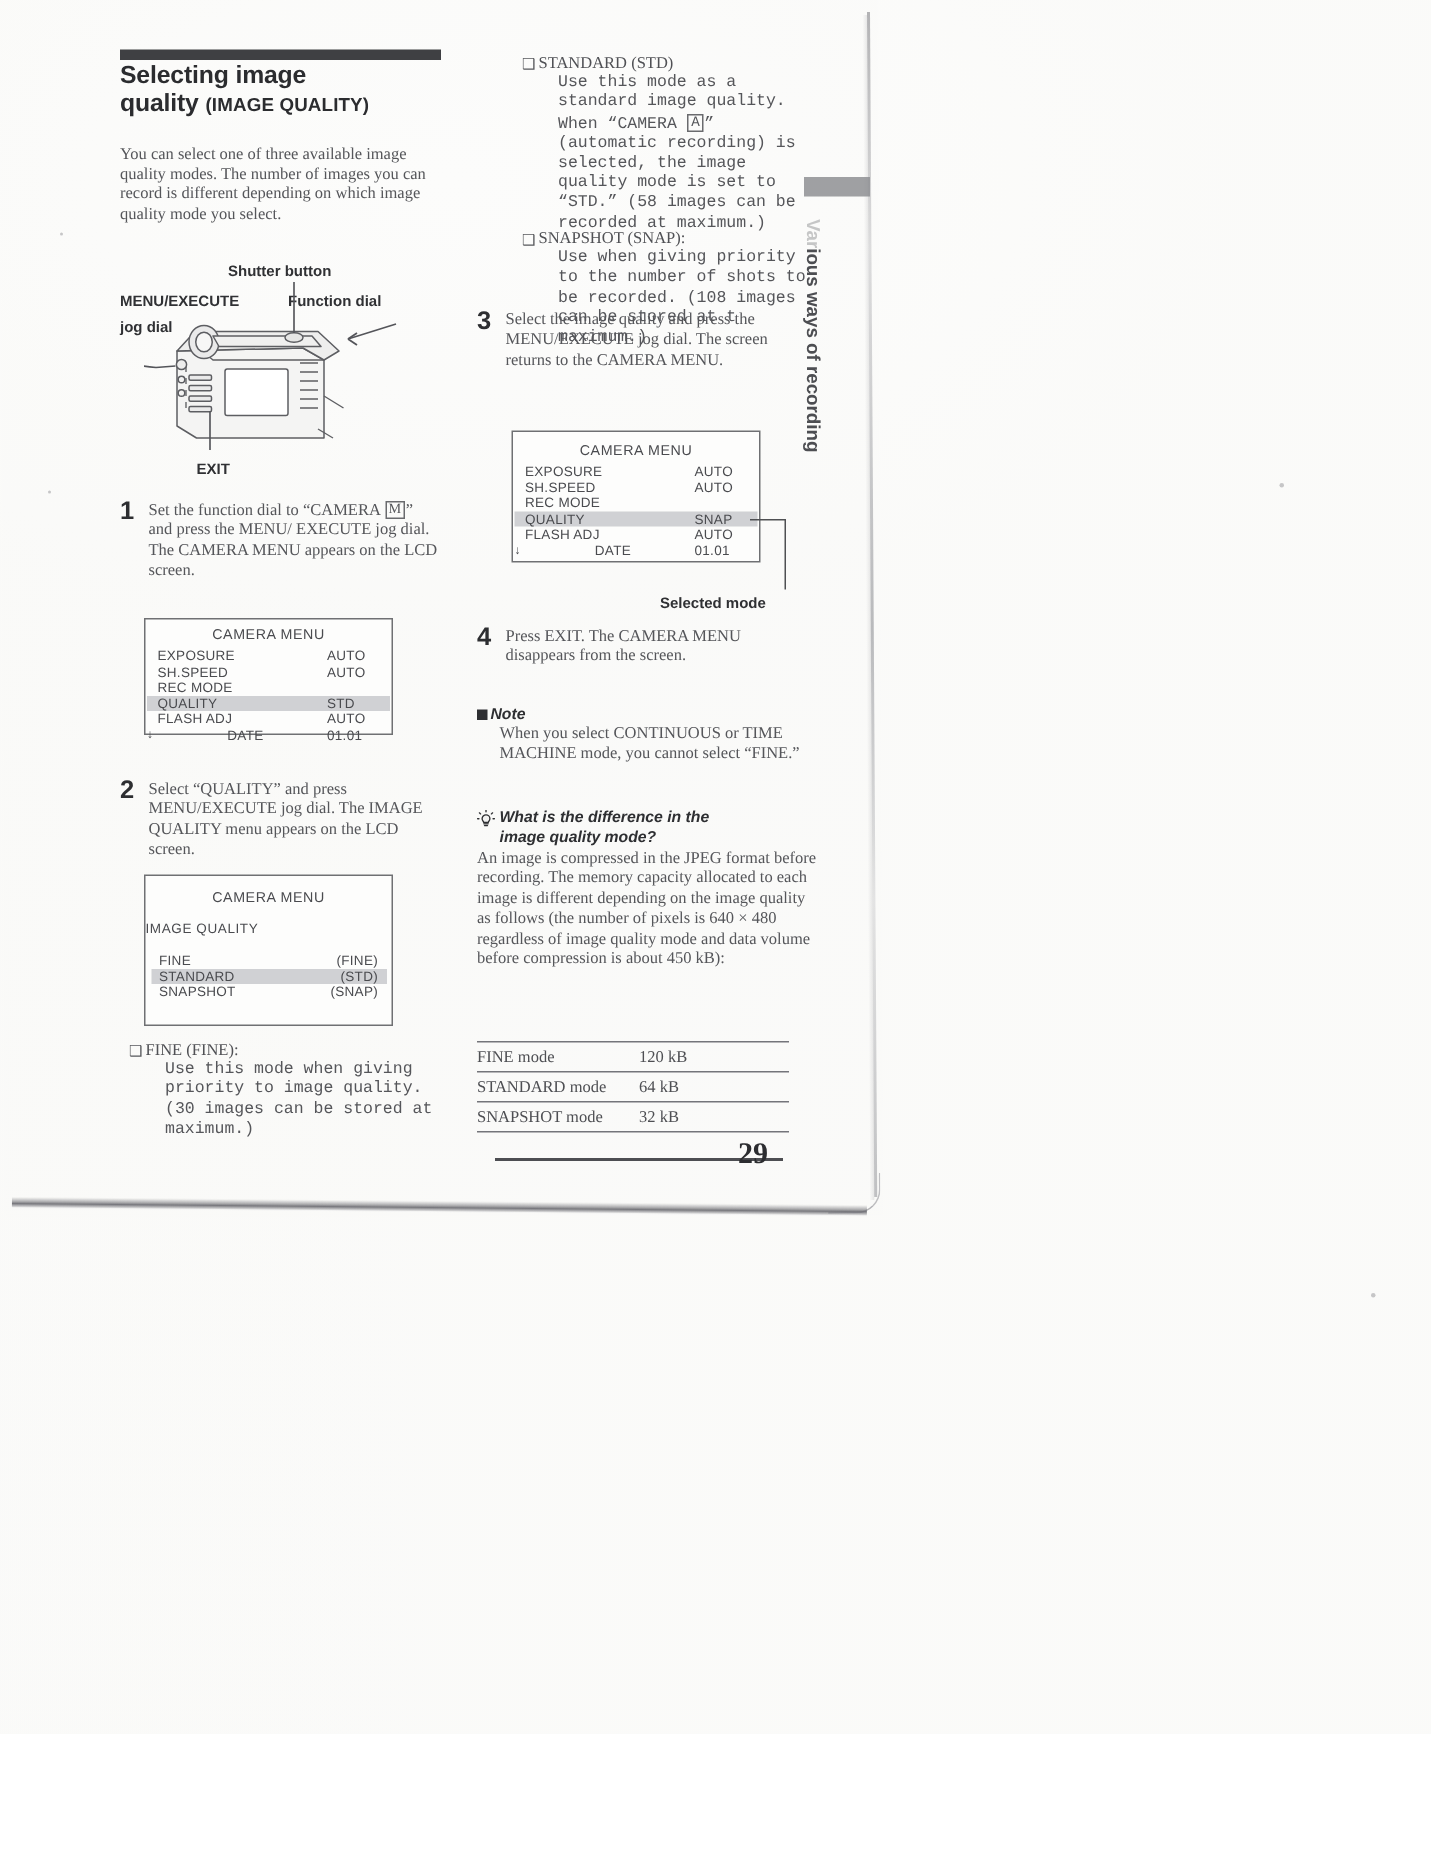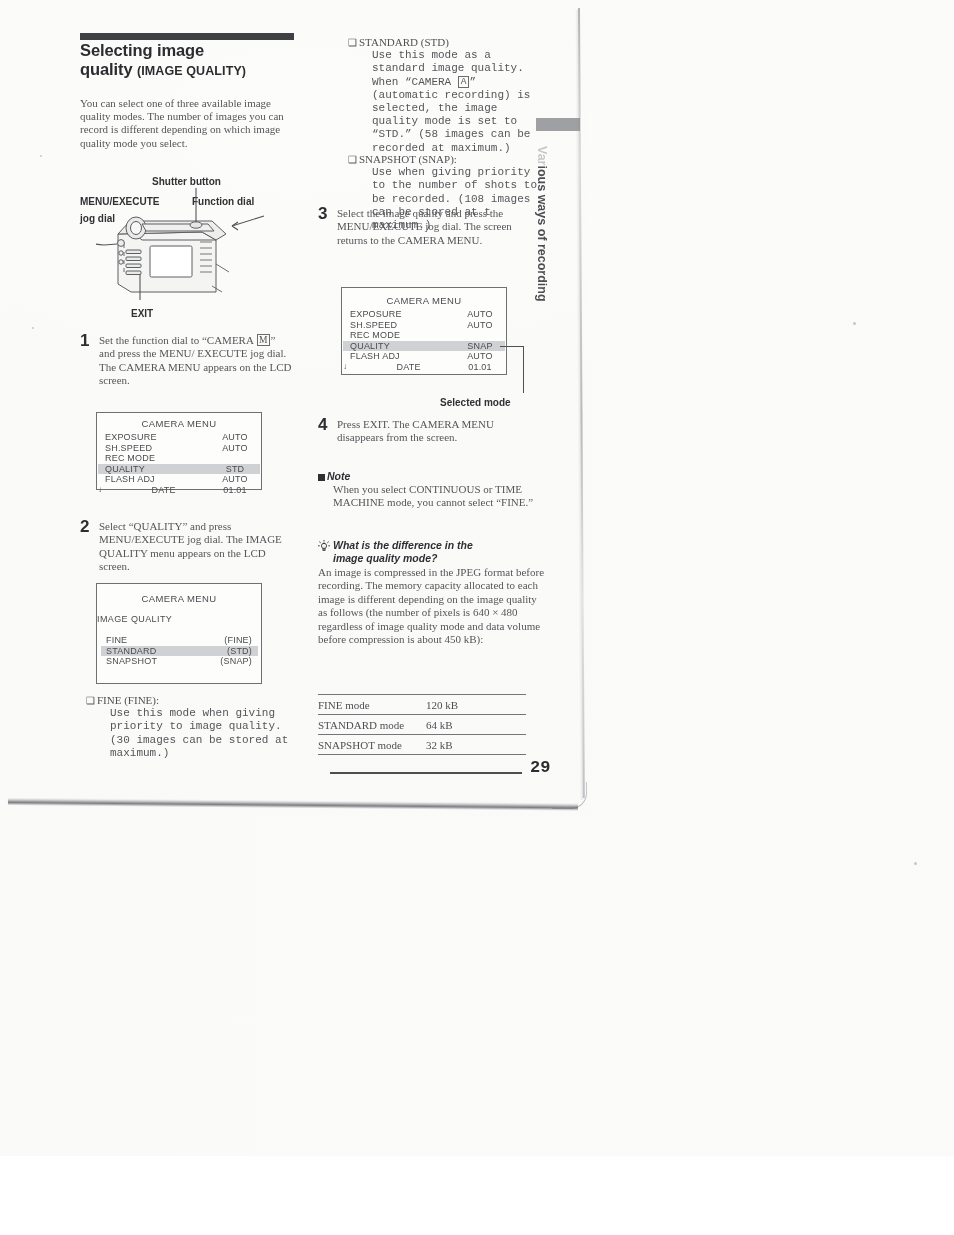--- a/index.html
+++ b/index.html
@@ -241,21 +241,21 @@
     left: -6px;
     right: -8px;
     top: 0.5px;
     height: 9.5px;
     background: #c8c9cc;
     opacity: 0.85;
     z-index: 0;
   }
   .lcd-row span { position: relative; z-index: 1; }
   .lcd-row .lbl { padding-left: 1px; }
-  .lcd-row .val { min-width: 34px; text-align: center; }
+  .lcd-row .val { min-width: 34px; text-align: left; }
   .lcd-arrow {
     position: absolute;
     left: -6px;
     font-size: 8px;
   }
 
   #lcd-menu-1 { left: 96px;  top: 412px; width: 166px; height: 78px; }
   #lcd-menu-2 { left: 96px;  top: 583px; width: 166px; height: 101px; }
   #lcd-menu-3 { left: 341px; top: 287px; width: 166px; height: 88px; }
 
@@ -388,25 +388,25 @@
     display: flex;
     border-top: 1px solid #74757a;
     padding: 3.5px 0 3.5px 0;
   }
   #kb-table .tr:last-child { border-bottom: 1px solid #74757a; }
   #kb-table .c1 { width: 108px; }
   #kb-table .c2 { width: 70px; }
 
   #page-number {
     position: absolute;
-    left: 530px;
+    left: 492px;
     top: 758px;
-    font-family: Liberation Mono, monospace;
-    font-weight: bold;
-    font-size: 17px;
+    font-family: Liberation Serif, serif;
+    font-weight: bold;
+    font-size: 20px;
     color: #2c2d30;
   }
   #page-number-rule {
     position: absolute;
     left: 330px;
     top: 772px;
     width: 192px;
     height: 1.6px;
     background: #4d4e52;
   }

